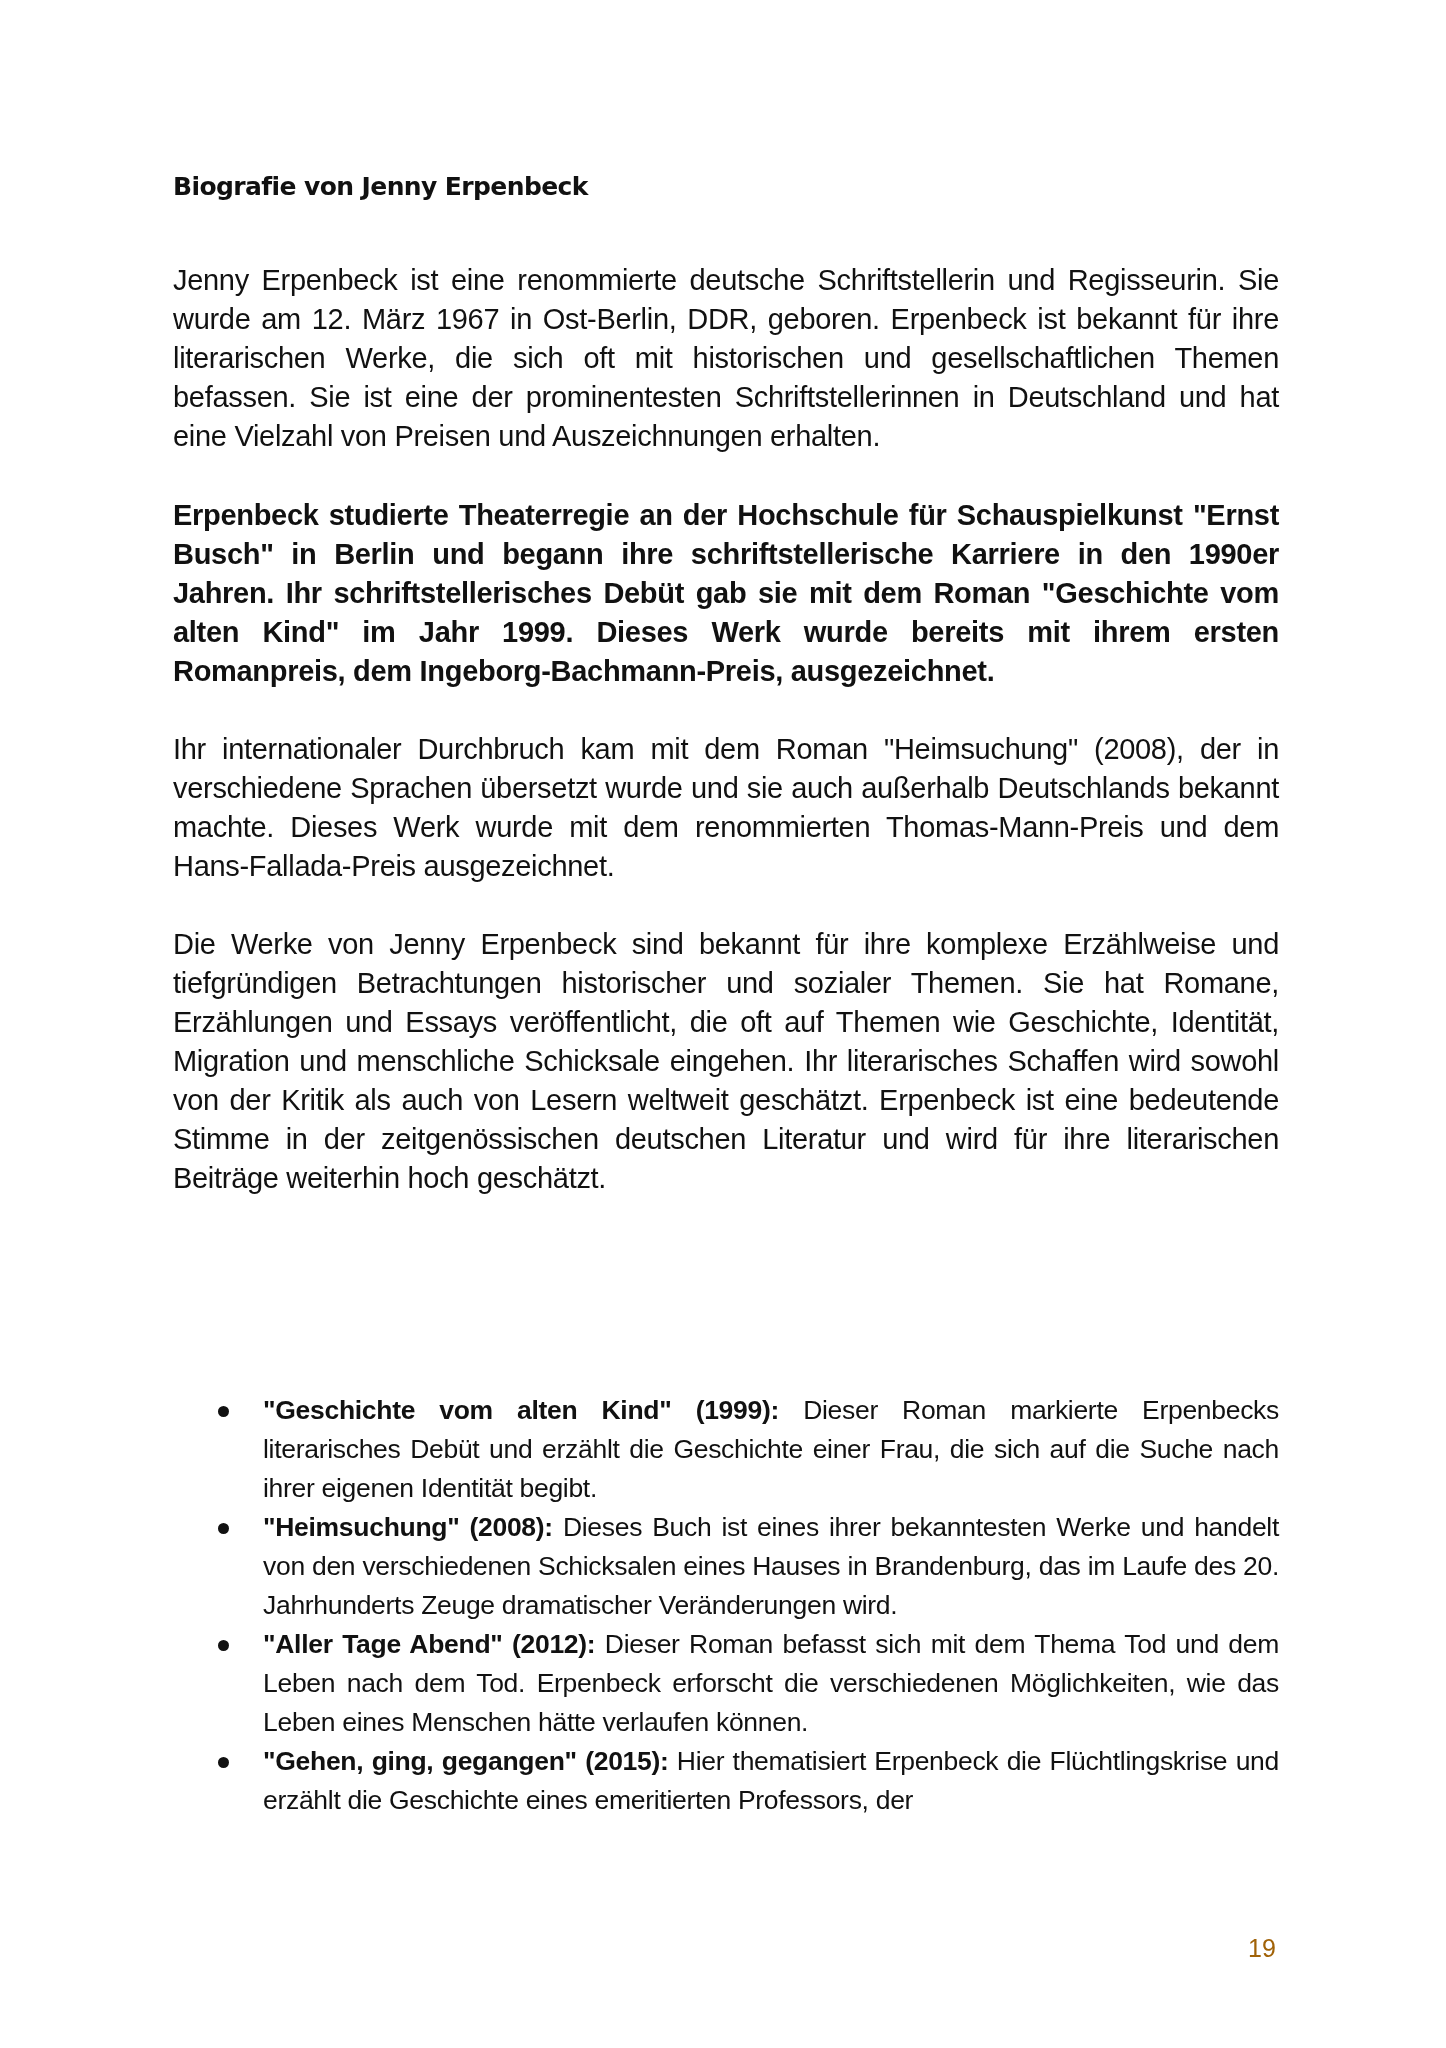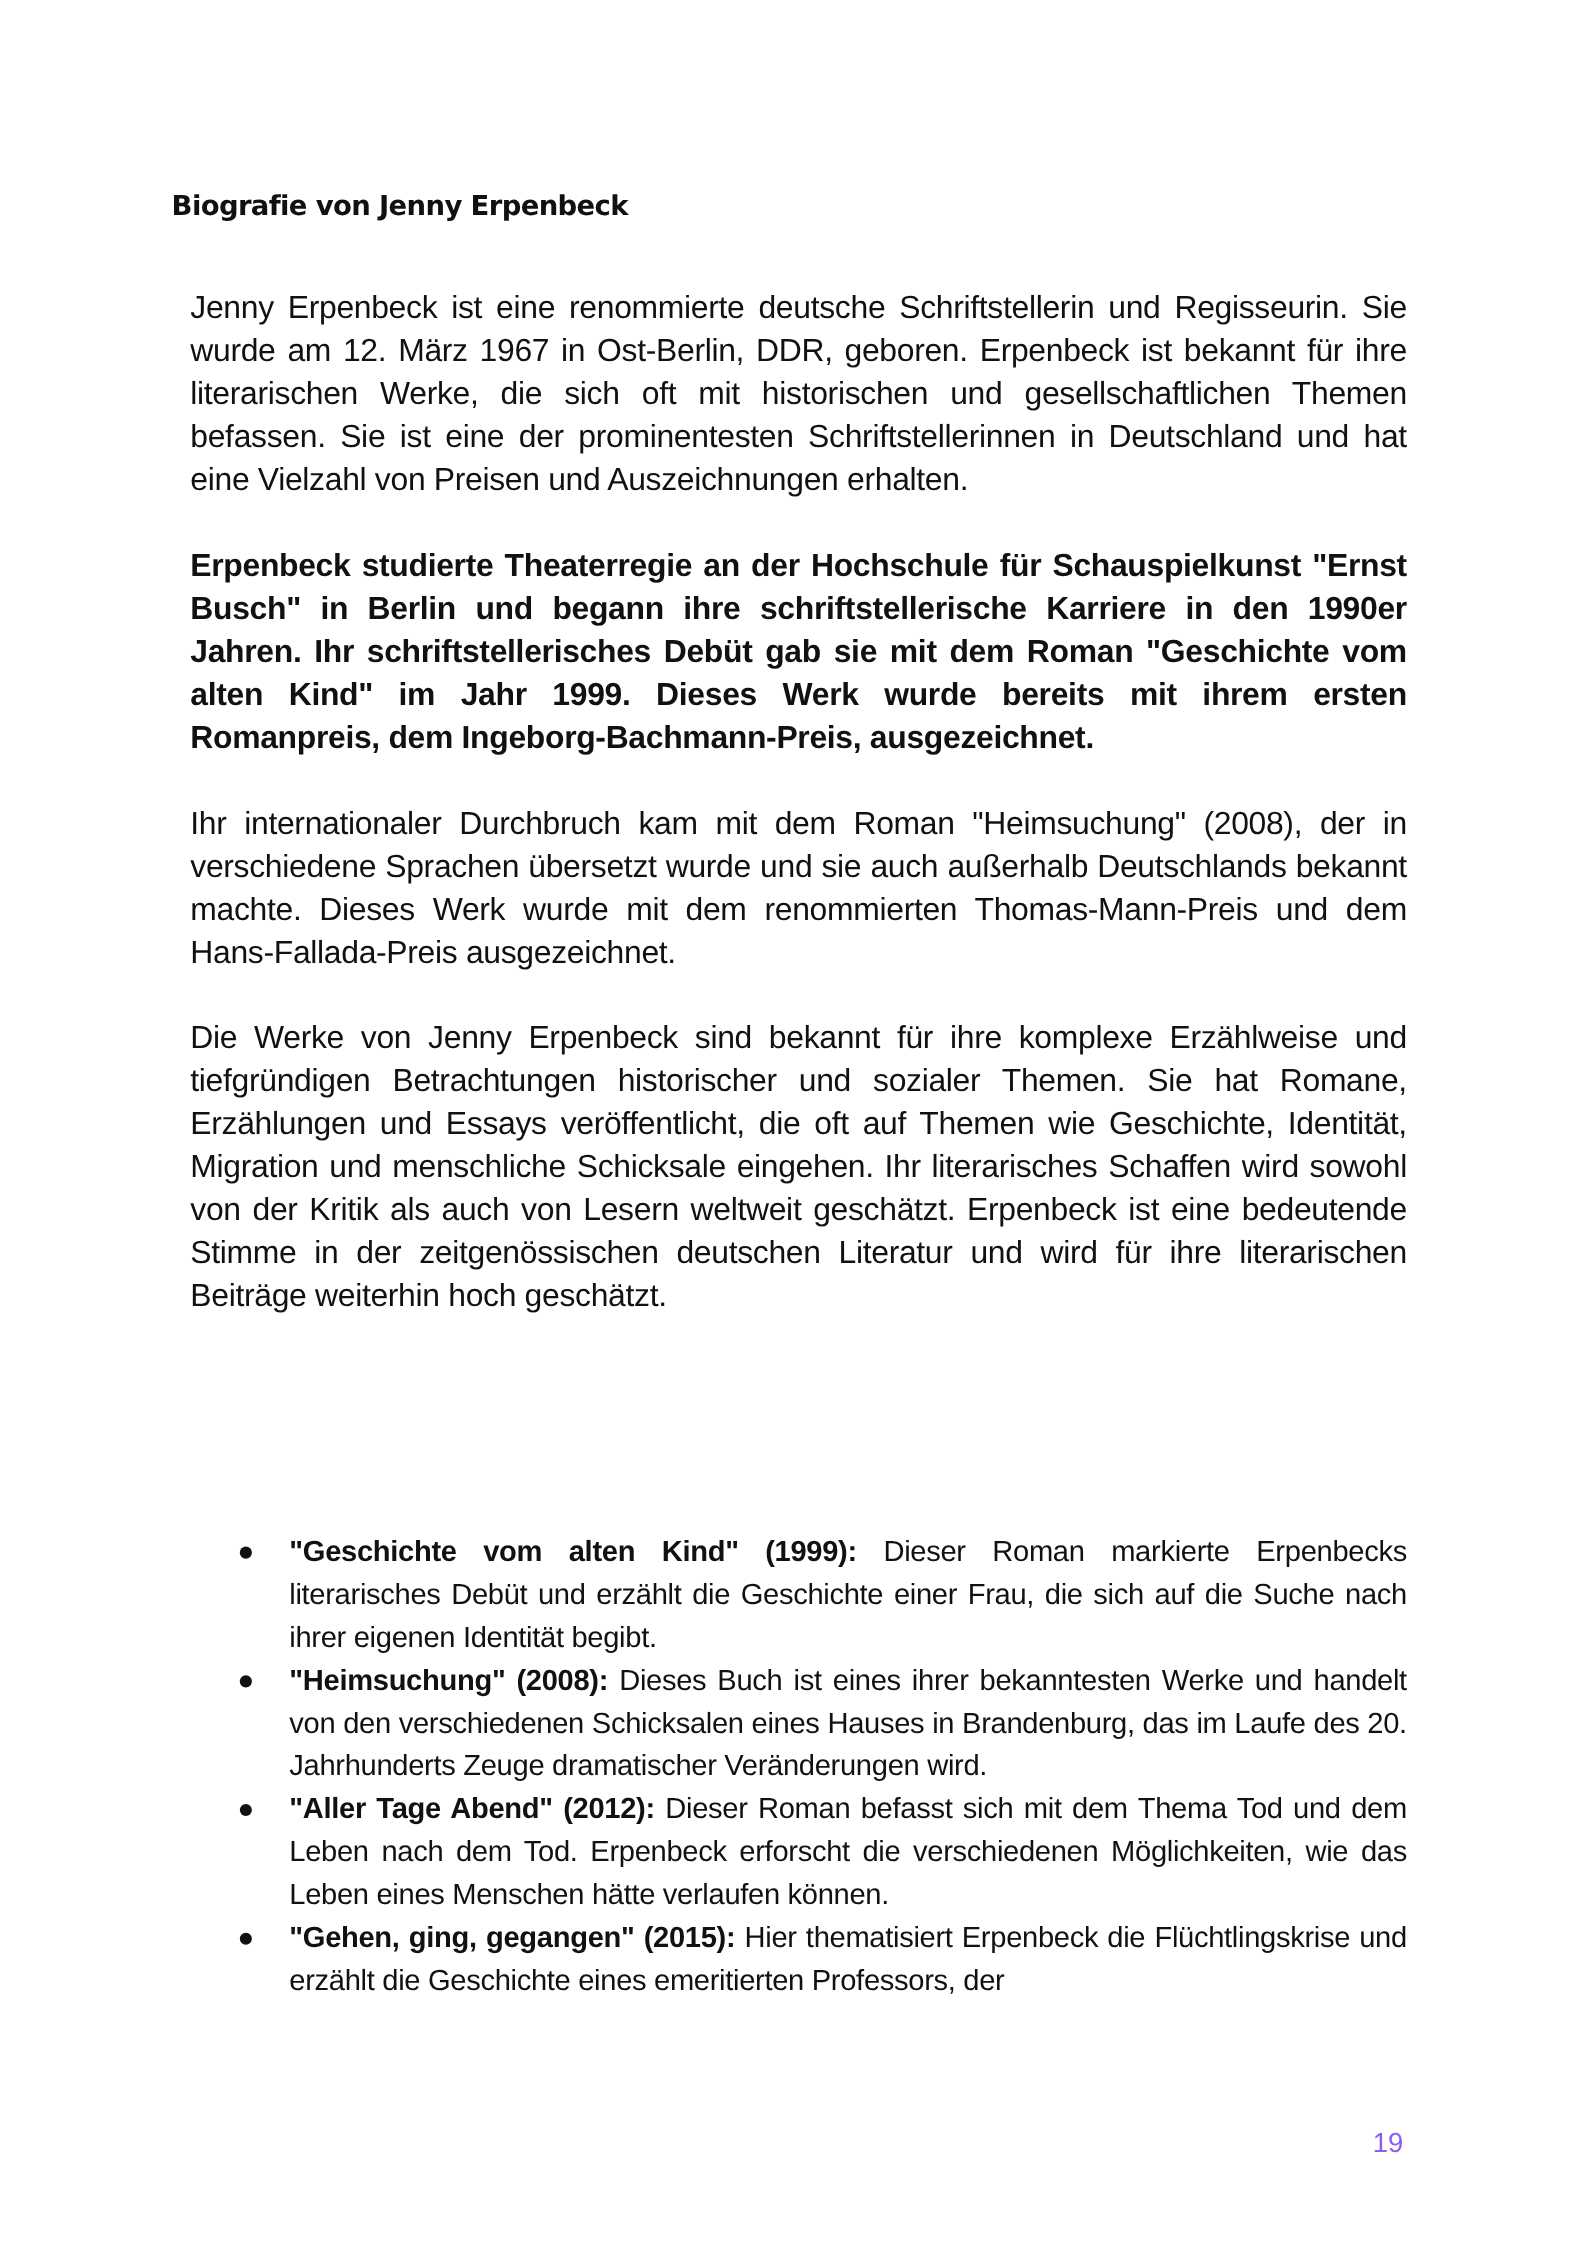--- a/index.html
+++ b/index.html
@@ -7,21 +7,21 @@
     width: 1446px;
     height: 2048px;
     position: relative;
     overflow: hidden;
     color: #111111;
     font-family: "Liberation Sans", sans-serif;
   }
   .page { position: absolute; left: 0; top: 0; width: 1446px; height: 2048px; }
   .heading {
     position: absolute;
-    left: 156px;
+    left: 173px;
     top: 172px;
     font-family: "DejaVu Sans", sans-serif;
     font-weight: bold;
     font-size: 25px;
     letter-spacing: -0.6px;
     color: #111;
   }
   .body-text {
     position: absolute;
     left: 173px;
@@ -62,21 +62,21 @@
     height: 11px;
     border-radius: 50%;
     background: #111;
   }
   .book-title { font-weight: bold; }
   .page-number {
     position: absolute;
     left: 1248px;
     top: 1934px;
     font-size: 25px;
-    color: #8b5cf6;
+    color: #a16207;
   }
 </style>
 </head>
 <body>
 
 <div class="page">
 
   <div class="heading">Biografie von Jenny Erpenbeck</div>
 
   <p class="body-text p1">Jenny Erpenbeck ist eine renommierte deutsche Schriftstellerin und Regisseurin. Sie wurde am 12. März 1967 in Ost-Berlin, DDR, geboren. Erpenbeck ist bekannt für ihre literarischen Werke, die sich oft mit historischen und gesellschaftlichen Themen befassen. Sie ist eine der prominentesten Schriftstellerinnen in Deutschland und hat eine Vielzahl von Preisen und Auszeichnungen erhalten.</p>

